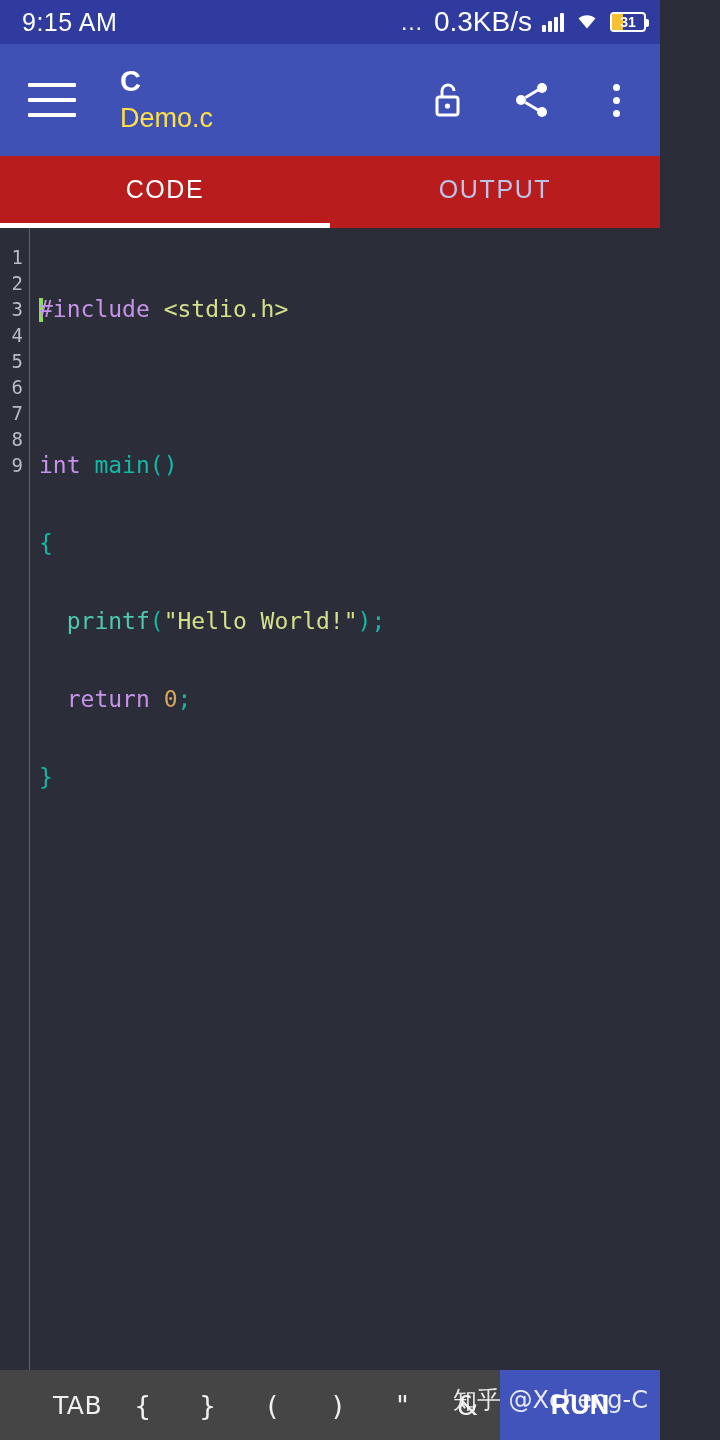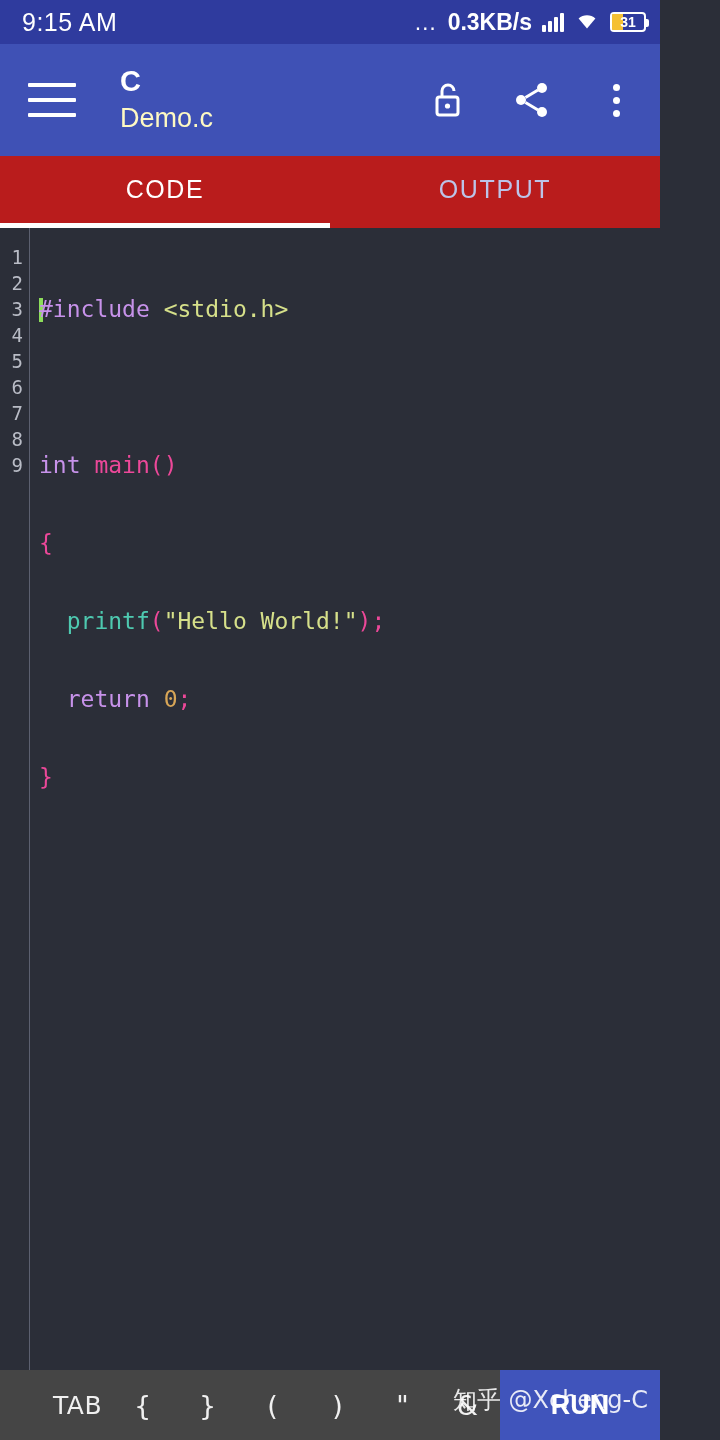--- a/index.html
+++ b/index.html
@@ -14,21 +14,21 @@
   
   .statusbar{
     height:44px; flex:0 0 44px;
     background:#2f3b9e;
     display:flex; align-items:center; justify-content:space-between;
     padding:0 14px 0 22px; color:#ffffff;
   }
   .status-time{ font-size:25px; letter-spacing:.5px; font-weight:400; }
   .status-right{ display:flex; align-items:center; gap:10px; }
   .dots-glyph{ font-size:23px; letter-spacing:1px; line-height:10px; color:#fff; }
-  .net-speed{ font-size:23px;font-weight:bold; }
+  .net-speed{ font-size:28px; }
   .sig-bars{ display:flex; align-items:flex-end; gap:2px; height:20px; }
   .sig-bars i{ display:block; width:4px; background:#fff; border-radius:1px; }
   .sig-bars i:nth-child(1){ height:7px; }
   .sig-bars i:nth-child(2){ height:11px; }
   .sig-bars i:nth-child(3){ height:15px; }
   .sig-bars i:nth-child(4){ height:19px; }
   .batt{
     position:relative; width:36px; height:20px;
     border:2px solid #fff; border-radius:4px;
     display:flex; align-items:flex-end;
@@ -45,21 +45,21 @@
 
   
   .appbar{
     flex:0 0 112px; height:112px; background:#3f51b5;
     display:flex; align-items:center; padding:0 24px 0 28px; color:#fff;
   }
   .hamburger{ width:48px; height:34px; display:flex; flex-direction:column; justify-content:space-between; cursor:pointer; }
   .hamburger span{ display:block; height:4px; background:#fff; border-radius:1px; }
   .titles{ margin-left:44px; display:flex; flex-direction:column; justify-content:center; }
   .title-main{ font-size:29px; font-weight:700; line-height:32px; }
-  .title-sub{ font-size:27px; color:#fef9c3; line-height:34px; margin-top:4px; }
+  .title-sub{ font-size:27px; color:#fde047; line-height:34px; margin-top:4px; }
   .appbar-actions{ margin-left:auto; display:flex; align-items:center; gap:44px; }
   .act{ width:40px; height:44px; display:flex; align-items:center; justify-content:center; cursor:pointer; }
   .kebab{ display:flex; flex-direction:column; gap:6px; align-items:center; }
   .kebab i{ width:7px; height:7px; background:#fff; border-radius:50%; display:block; }
 
   
   .tabs{
     flex:0 0 72px; height:72px; background:#b91c1c;
     display:flex; position:relative;
   }
@@ -91,21 +91,21 @@
     flex:1 1 auto; padding-top:16px; padding-left:9px;
     font-family:"DejaVu Sans Mono", monospace;
     font-size:23px; line-height:26px; white-space:pre;
     color:#d7dae0; position:relative;
   }
   .code .ln{ height:26px; }
   .tok-pre{ color:#c792ea; }
   .tok-hdr{ color:#d6e08a; }
   .tok-kw{ color:#c792ea; }
   .tok-fn{ color:#4ec9b0; }
-  .tok-plain{ color:#ec4899; }
+  .tok-plain{ color:#14b8a6; }
   .tok-str{ color:#d6e08a; }
   .tok-num{ color:#d8a657; }
   .caret{
     display:inline-block; width:4px; height:24px; background:#8ddd5b;
     vertical-align:-5px; margin-right:-4px;
   }
 
   
   .symbar{
     flex:0 0 70px; height:70px; background:#454545;

